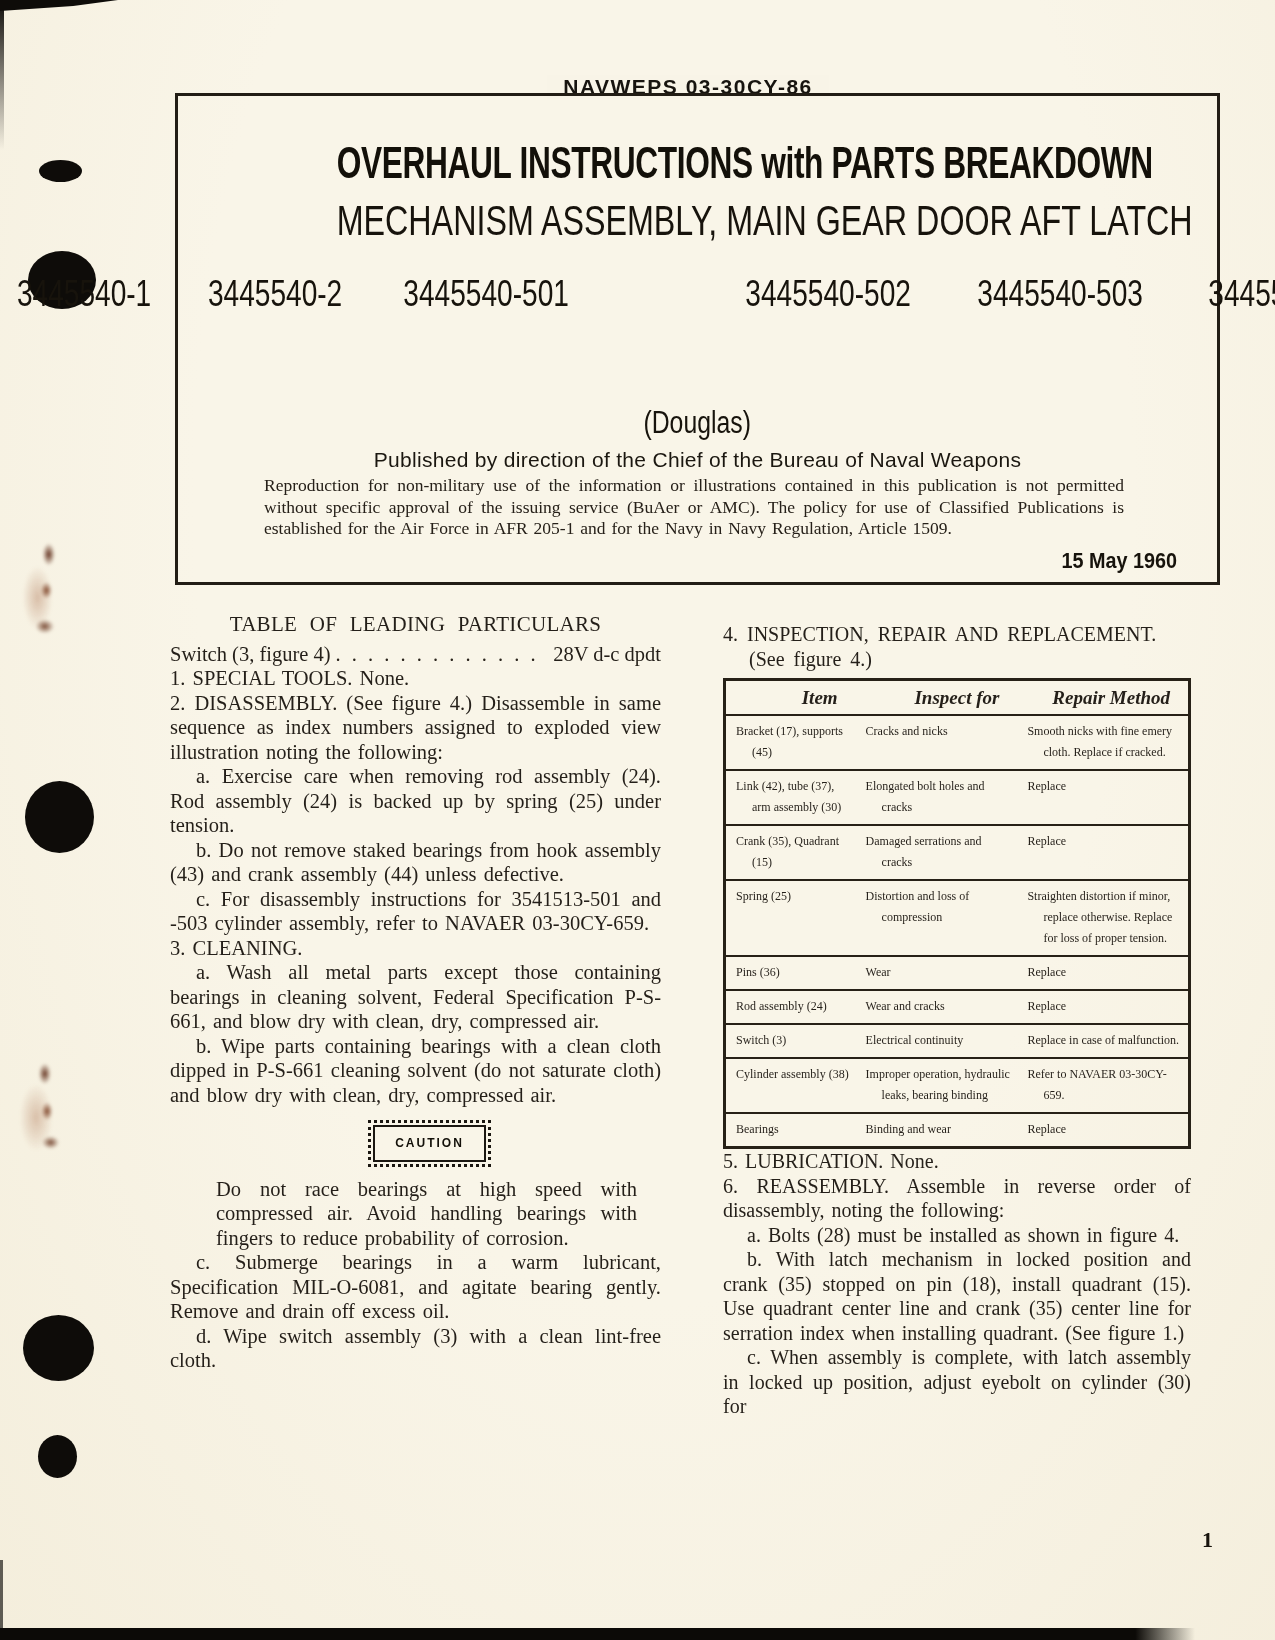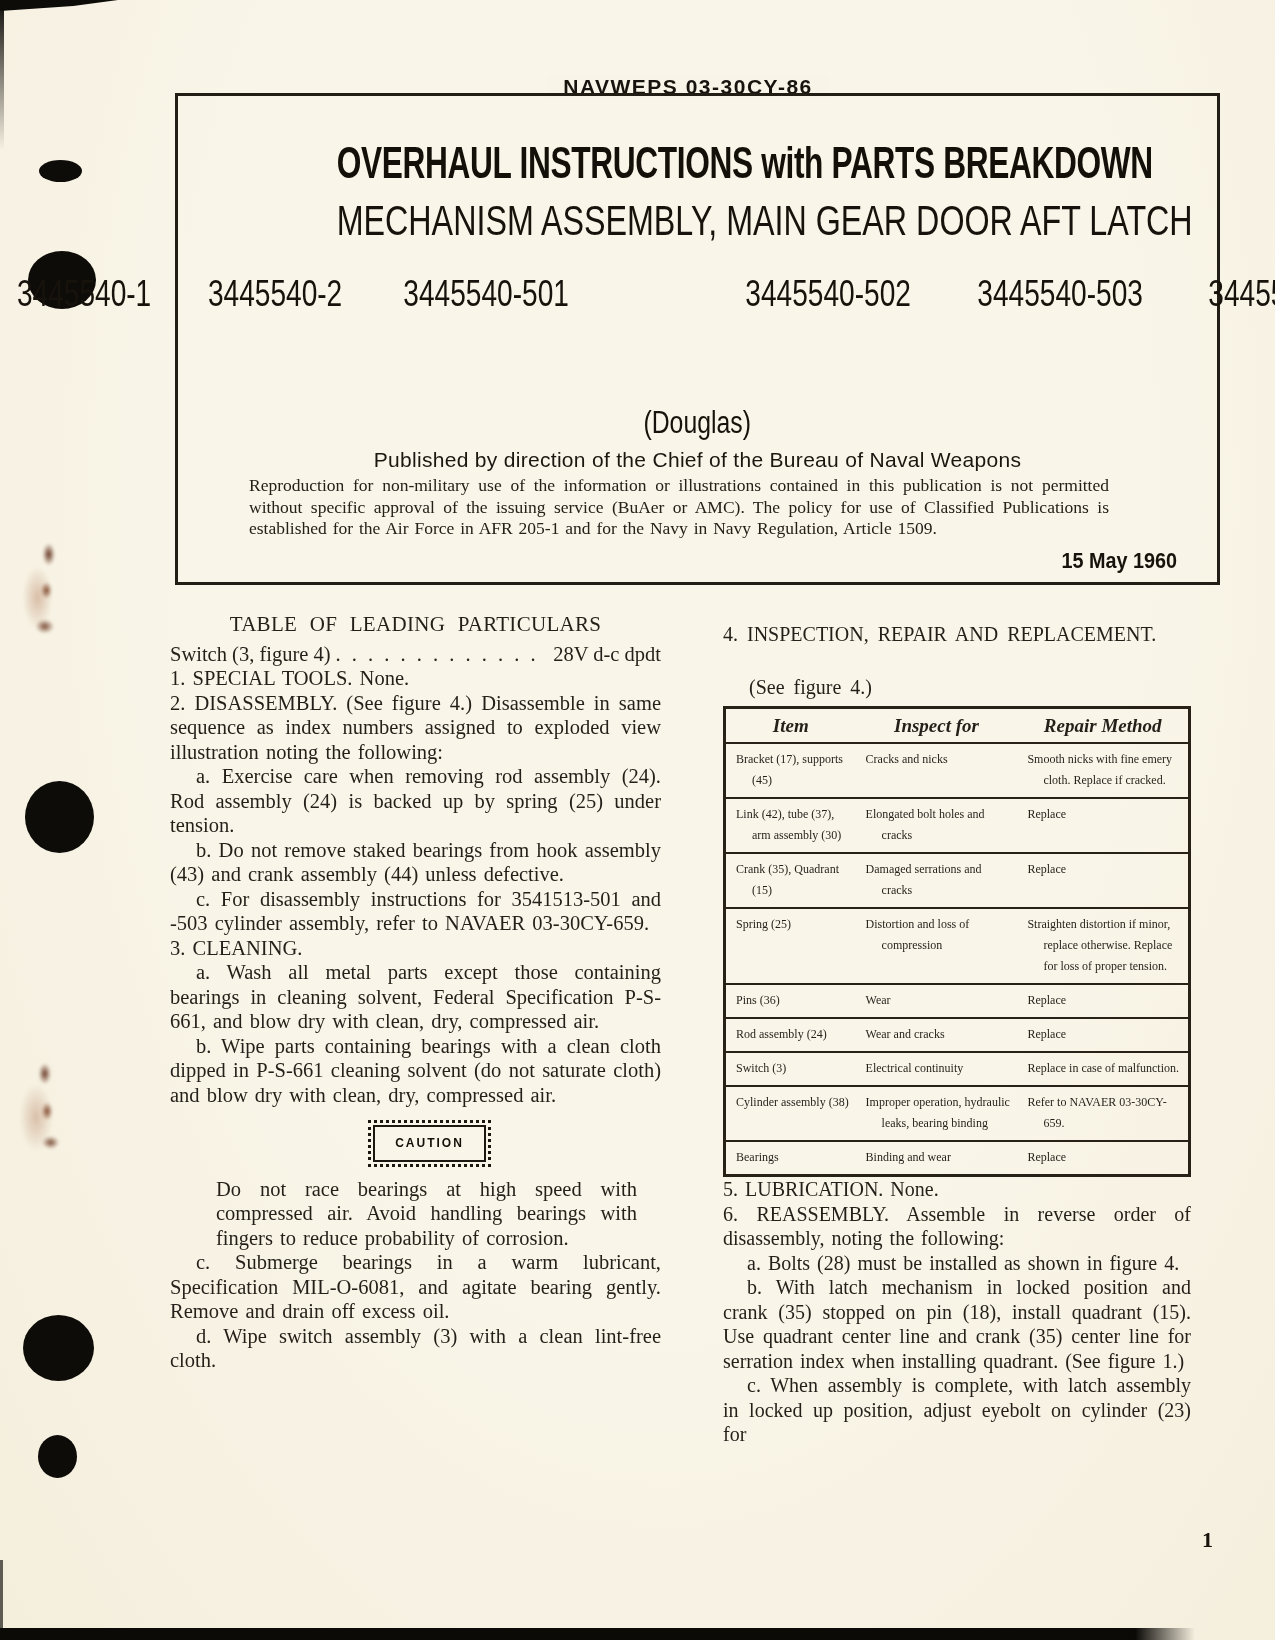--- a/index.html
+++ b/index.html
@@ -52,21 +52,21 @@
   .pn-grid{position:absolute; top:176px; left:0; width:100%;
     display:flex; justify-content:center; gap:130px;
     font-family:"Liberation Sans",sans-serif; font-size:36px; color:#17130c;}
   .pn-col{display:flex; flex-direction:row; text-align:center; line-height:44px;gap:19px;}
   .pn-col .cond{transform:scaleX(.78);}
   .douglas{position:absolute; top:309px; left:0; width:100%; text-align:center;
     font-family:"Liberation Sans",sans-serif; font-size:31px; font-weight:400; color:#17130c;}
   .douglas .cond{transform:scaleX(.8);}
   .published{position:absolute; top:352px; left:0; width:100%; text-align:center;
     font-family:"Liberation Sans",sans-serif; font-size:21px; letter-spacing:.3px; color:#1b1710;}
-  .notice{position:absolute; top:379px; left:71px; width:860px;
+  .notice{position:absolute; top:379px; left:86px; width:860px;
     font-size:17.5px; line-height:21.5px; text-align:justify; word-spacing:1.5px; color:#262019;}
   .date{position:absolute; top:452px; right:34px;
     font-family:"Liberation Sans",sans-serif; font-weight:700; font-size:22px; color:#17130c;}
   .date .cond{transform:scaleX(.9);}
   
   .col{position:absolute; font-size:20.5px; line-height:24.5px;}
   .col-left{left:170px; top:612px; width:491px;}
   .col-right{left:723px; top:622px; width:468px; font-size:20px;}
   .col p{margin:0; text-align:justify; word-spacing:2px;}
   .tlp-heading{text-align:center; font-size:21px; word-spacing:7px; letter-spacing:.3px;}
@@ -76,27 +76,27 @@
   .s2{margin-top:16px;}
   .sub{margin-top:11px; text-indent:26px;}
   .s3{margin-top:15px;}
   .caution-wrap{margin:13px 0 10px 0; display:flex; justify-content:center; transform:translateX(14px);}
   .caution-outer{border:3px dotted #1b1711; padding:2px;}
   .caution-inner{border:2px solid #1b1711; padding:4px 20px;
     font-family:"Liberation Sans",sans-serif; font-weight:700; font-size:12px; letter-spacing:2px; color:#131009;}
   .caution-text{margin:0 24px 0 46px !important; text-align:justify;}
   
   .s4h{word-spacing:4px;}
-  .s4h .l2{padding-left:26px;margin-top:28px;}
+  .s4h .l2{padding-left:26px;}
   table.insp{border-collapse:collapse; width:468px; margin-top:7px; table-layout:fixed;
     border:3px solid #272117;}
   table.insp th, table.insp td{border-top:2px solid #272117; vertical-align:top;
     font-size:12px; line-height:21px; padding:5px 4px 6px 10px;}
-  table.insp th{font-style:italic; font-weight:700; font-size:19px; text-align:center;
-    border-top:none; padding:6px 2px;}
+  table.insp th{font-style:italic; font-weight:700; font-size:19px; text-align:right;
+    border-top:none; padding:6px 18px;}
   .cell{display:block; padding-left:16px; text-indent:-16px;}
   .w-item{width:128px;} .w-insp{width:158px;} .w-rep{width:168px;}
   .s5{margin-top:13px;}
   .s6{margin-top:5px;}
   .s6sub{margin-top:4px; text-indent:24px;}
   .page-num{position:absolute; left:1202px; top:1527px; font-weight:700; font-size:22px; color:#17130c;}
 </style>
 </head>
 <body>
 
@@ -277,18 +277,18 @@
         <td>
               <span class="cell">Replace</span>
             </td>
       </tr>
     </tbody>
       </table>
     <p class="s5">5. LUBRICATION. None.</p>
     <p class="s6">6. REASSEMBLY. Assemble in reverse order of disassembly, noting the following:</p>
     <p class="s6sub">a. Bolts (28) must be installed as shown in figure 4.</p>
     <p class="s6sub">b. With latch mechanism in locked position and crank (35) stopped on pin (18), install quadrant (15). Use quadrant center line and crank (35) center line for serration index when installing quadrant. (See figure 1.)</p>
-    <p class="s6sub">c. When assembly is complete, with latch assembly in locked up position, adjust eyebolt on cylinder (23) for</p>
+    <p class="s6sub">c. When assembly is complete, with latch assembly in locked up position, adjust eyebolt on cylinder (30) for</p>
   </div>
 
   <div class="page-num">1</div>
 
 </div>
 
 </body></html>

